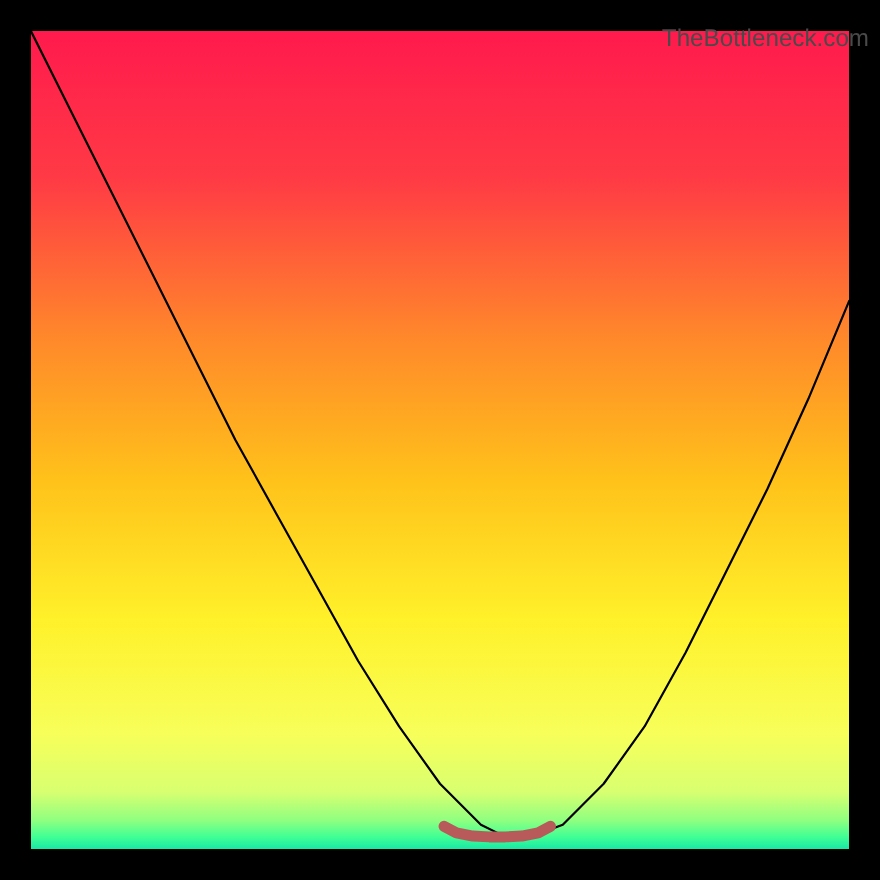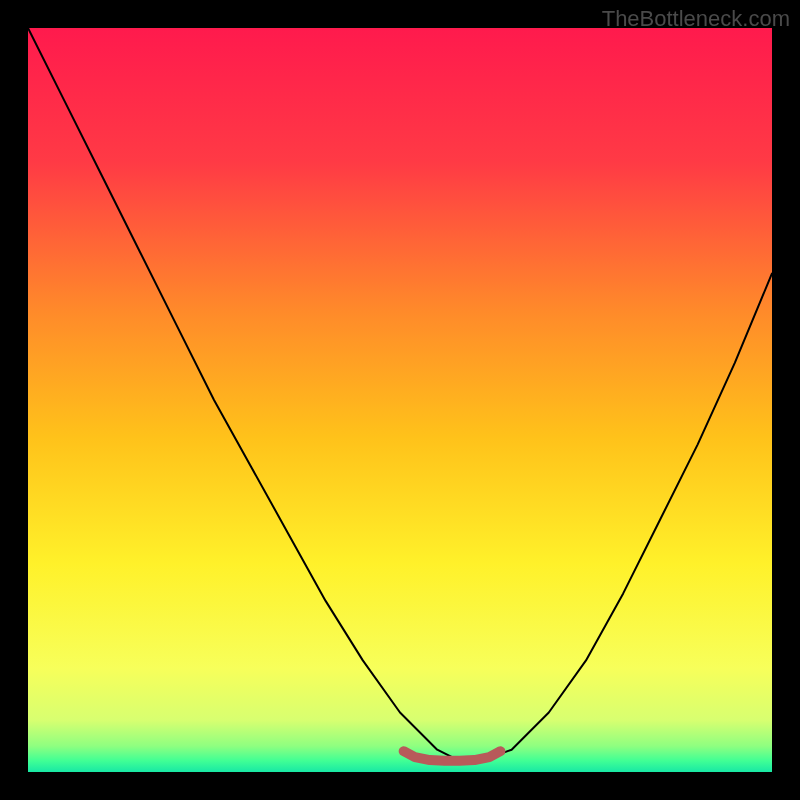--- a/index.html
+++ b/index.html
@@ -7,21 +7,21 @@
     padding: 0;
     width: 800px;
     height: 800px;
     background: #000;
     position: relative;
     font-family: Arial, Helvetica, sans-serif;
     overflow: hidden;
   }
   .watermark {
     position: absolute;
-    top: 6px;
+    top: 22px;
     right: 10px;
     color: #4a4a4a;
     font-size: 22px;
     font-weight: 500;
     z-index: 10;
   }
   .plot-frame {
     position: absolute;
     left: 28px;
     top: 28px;

